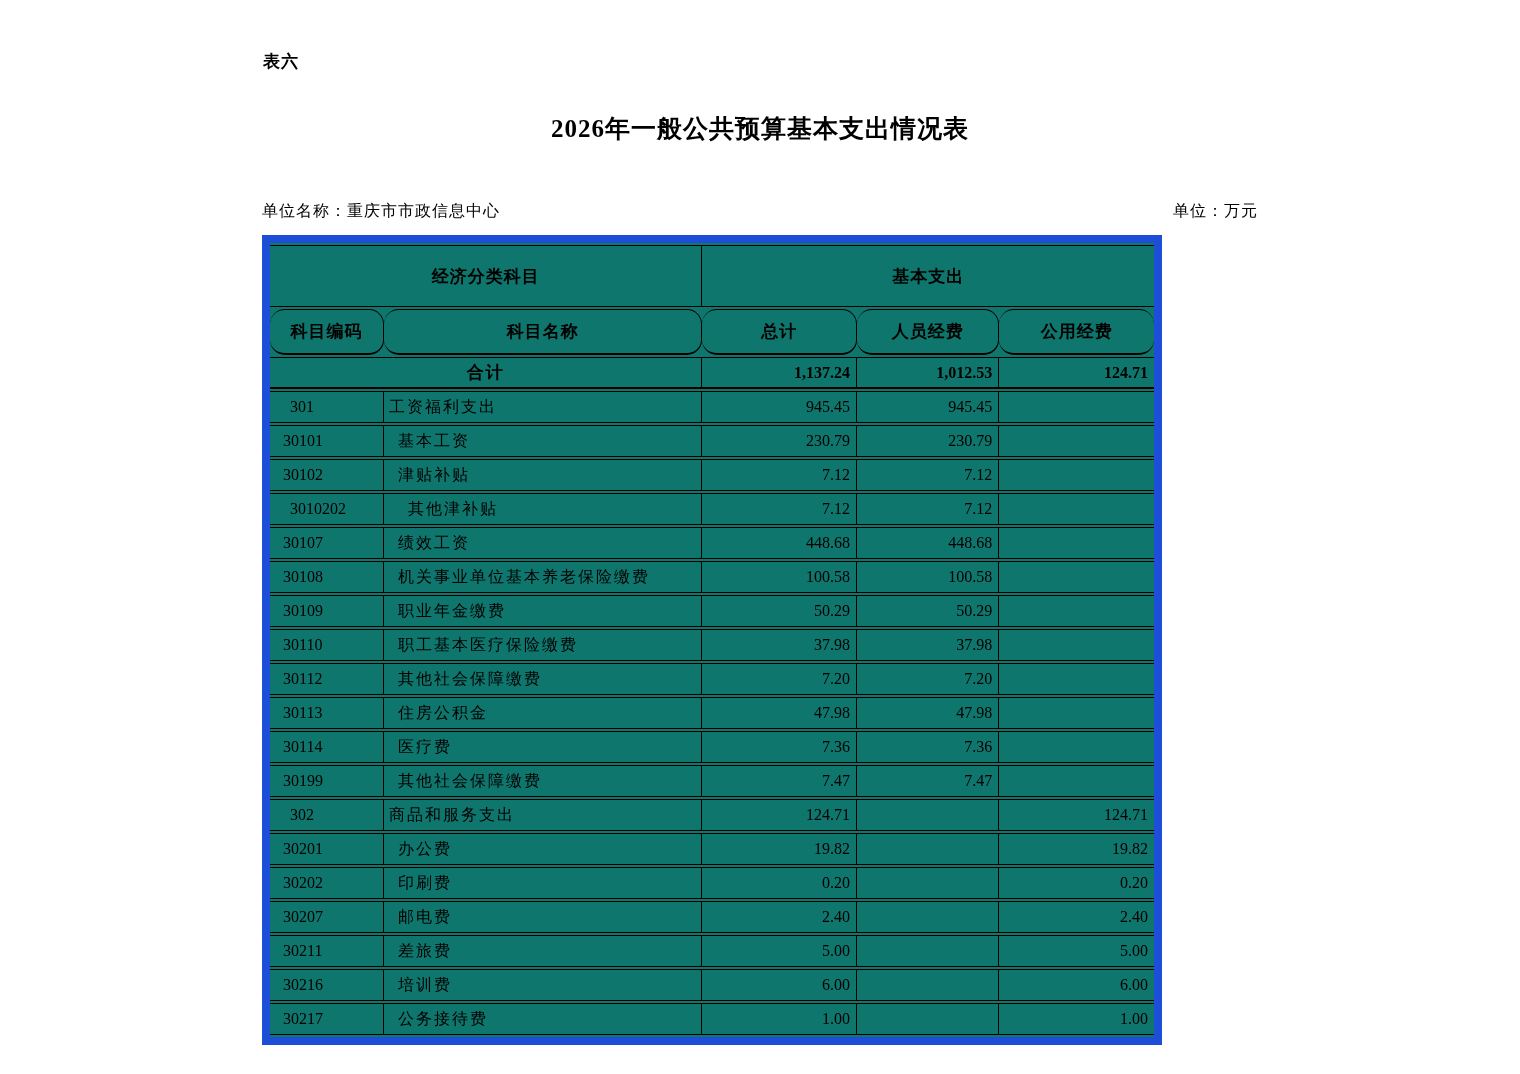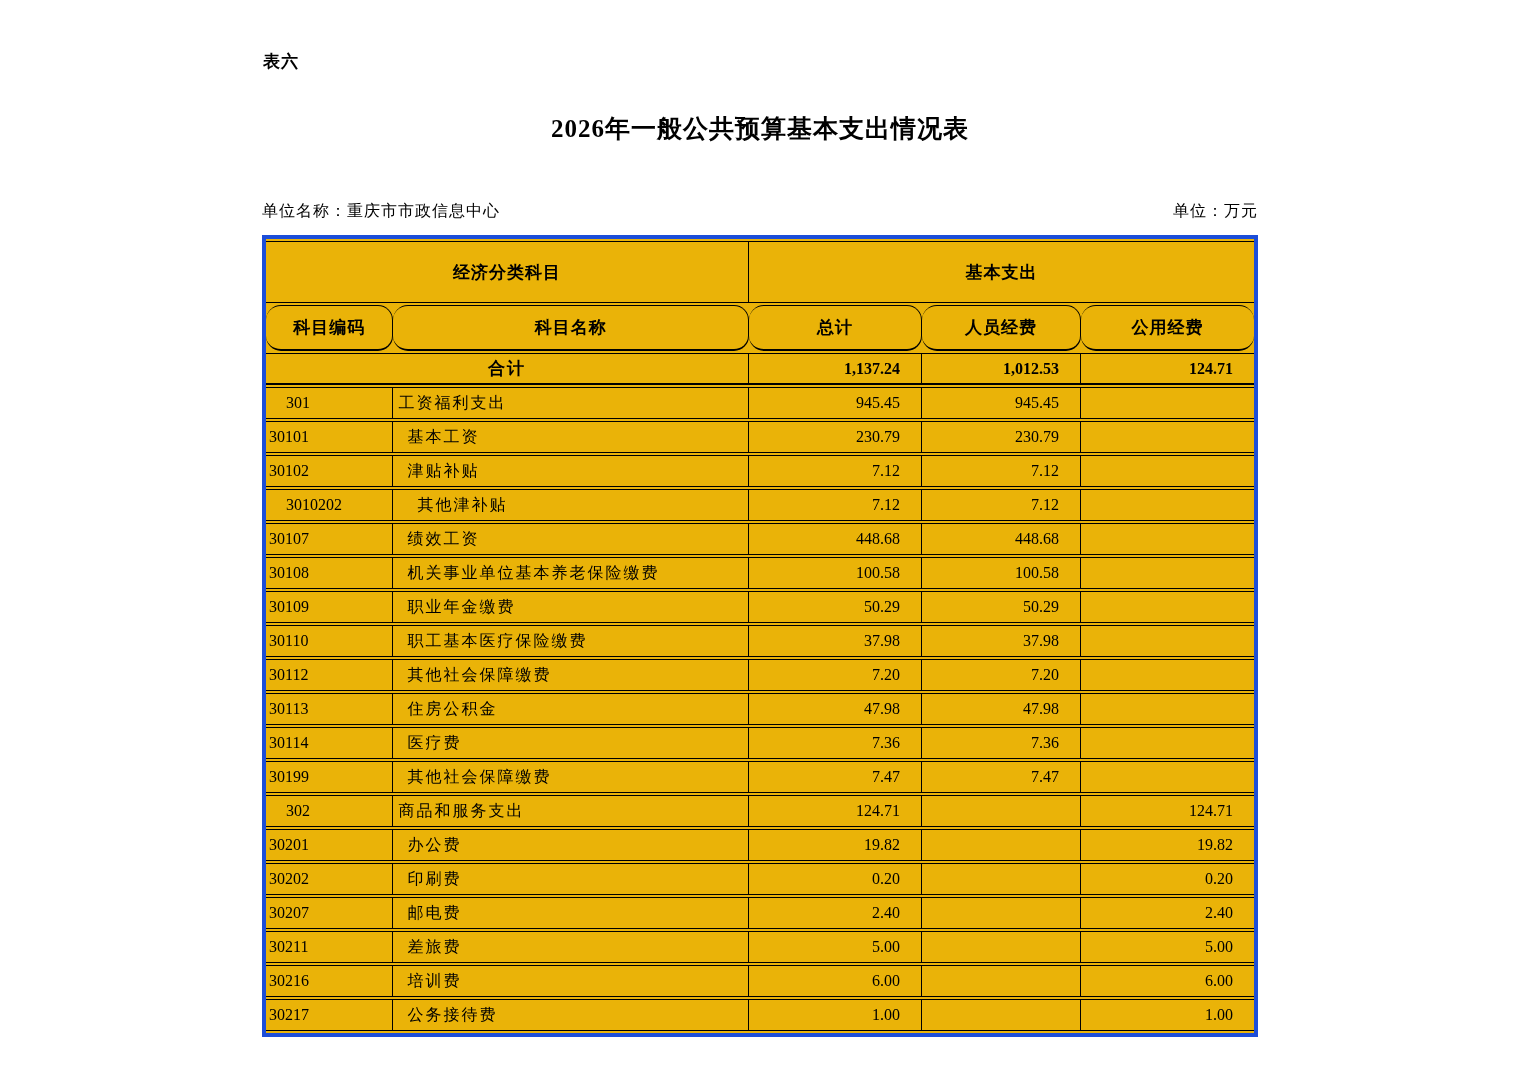--- a/index.html
+++ b/index.html
@@ -38,23 +38,23 @@
     width: 996px;
     display: flex;
     justify-content: space-between;
     font-size: 16px;
     letter-spacing: 1px;
   }
   .table-wrap {
     position: absolute;
     left: 262px;
     top: 235px;
-    width: 996px;
-    border: 4px solid #1d4ed8;
-    background: #eab308;
+    width: 900px;
+    border: 8px solid #1d4ed8;
+    background: #0f766e;
   }
   table.budget {
     width: 100%;
     table-layout: fixed;
     border-collapse: separate;
     border-spacing: 0 2px;
   }
   th, td {
     border-top: 1px solid #000;
     border-bottom: 1px solid #000;
@@ -78,27 +78,27 @@
     font-weight: bold;
     border-bottom: 2px solid #000;
   }
   tr.total-row td.total-label {
     text-align: center;
     letter-spacing: 2px;
     font-size: 17px;
   }
   td.num {
     text-align: right;
-    padding-right: 21px;
+    padding-right: 6px;
     font-family: "Liberation Serif", serif;
   }
   td.code { text-align: left; font-family: "Liberation Serif", serif; }
   td.name { text-align: left; letter-spacing: 2px; }
   td.code.lv1 { padding-left: 20px; }
-  td.code.lv2 { padding-left: 3px; }
+  td.code.lv2 { padding-left: 13px; }
   td.code.lv3 { padding-left: 20px; }
   td.name.lv1 { padding-left: 5px; }
   td.name.lv2 { padding-left: 14px; }
   td.name.lv3 { padding-left: 24px; }
 </style>
 </head>
 <body>
 
 <div class="sheet">
 

